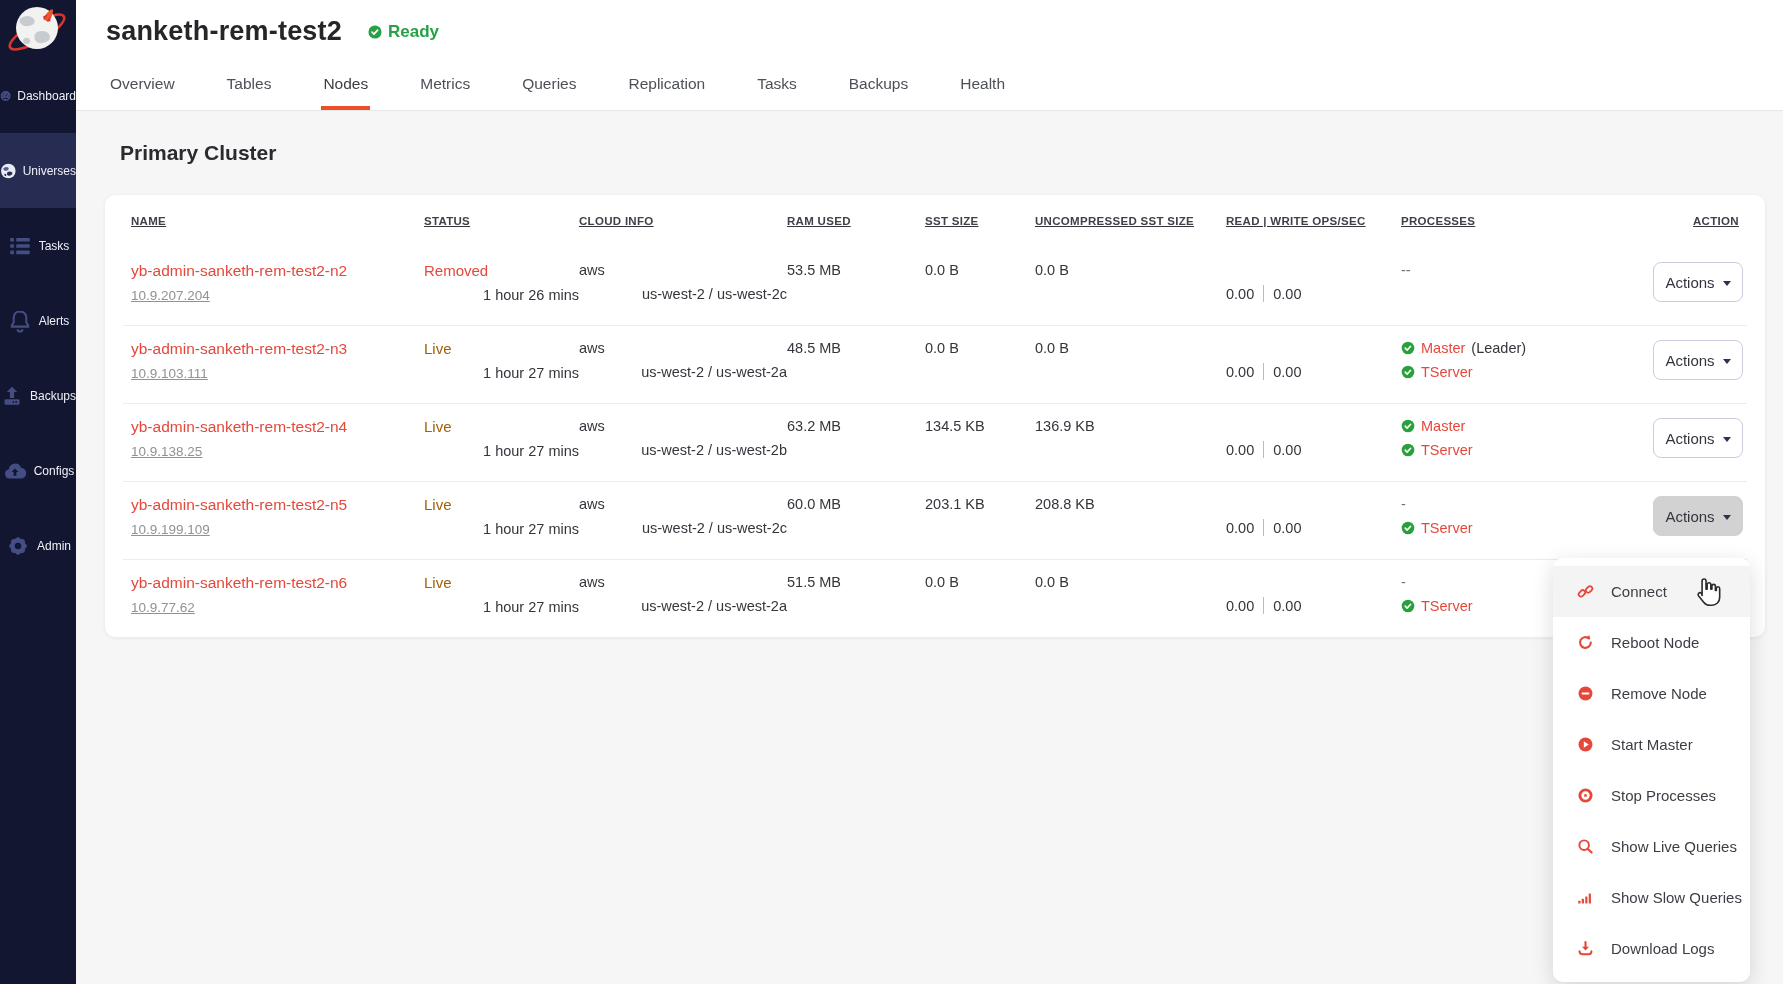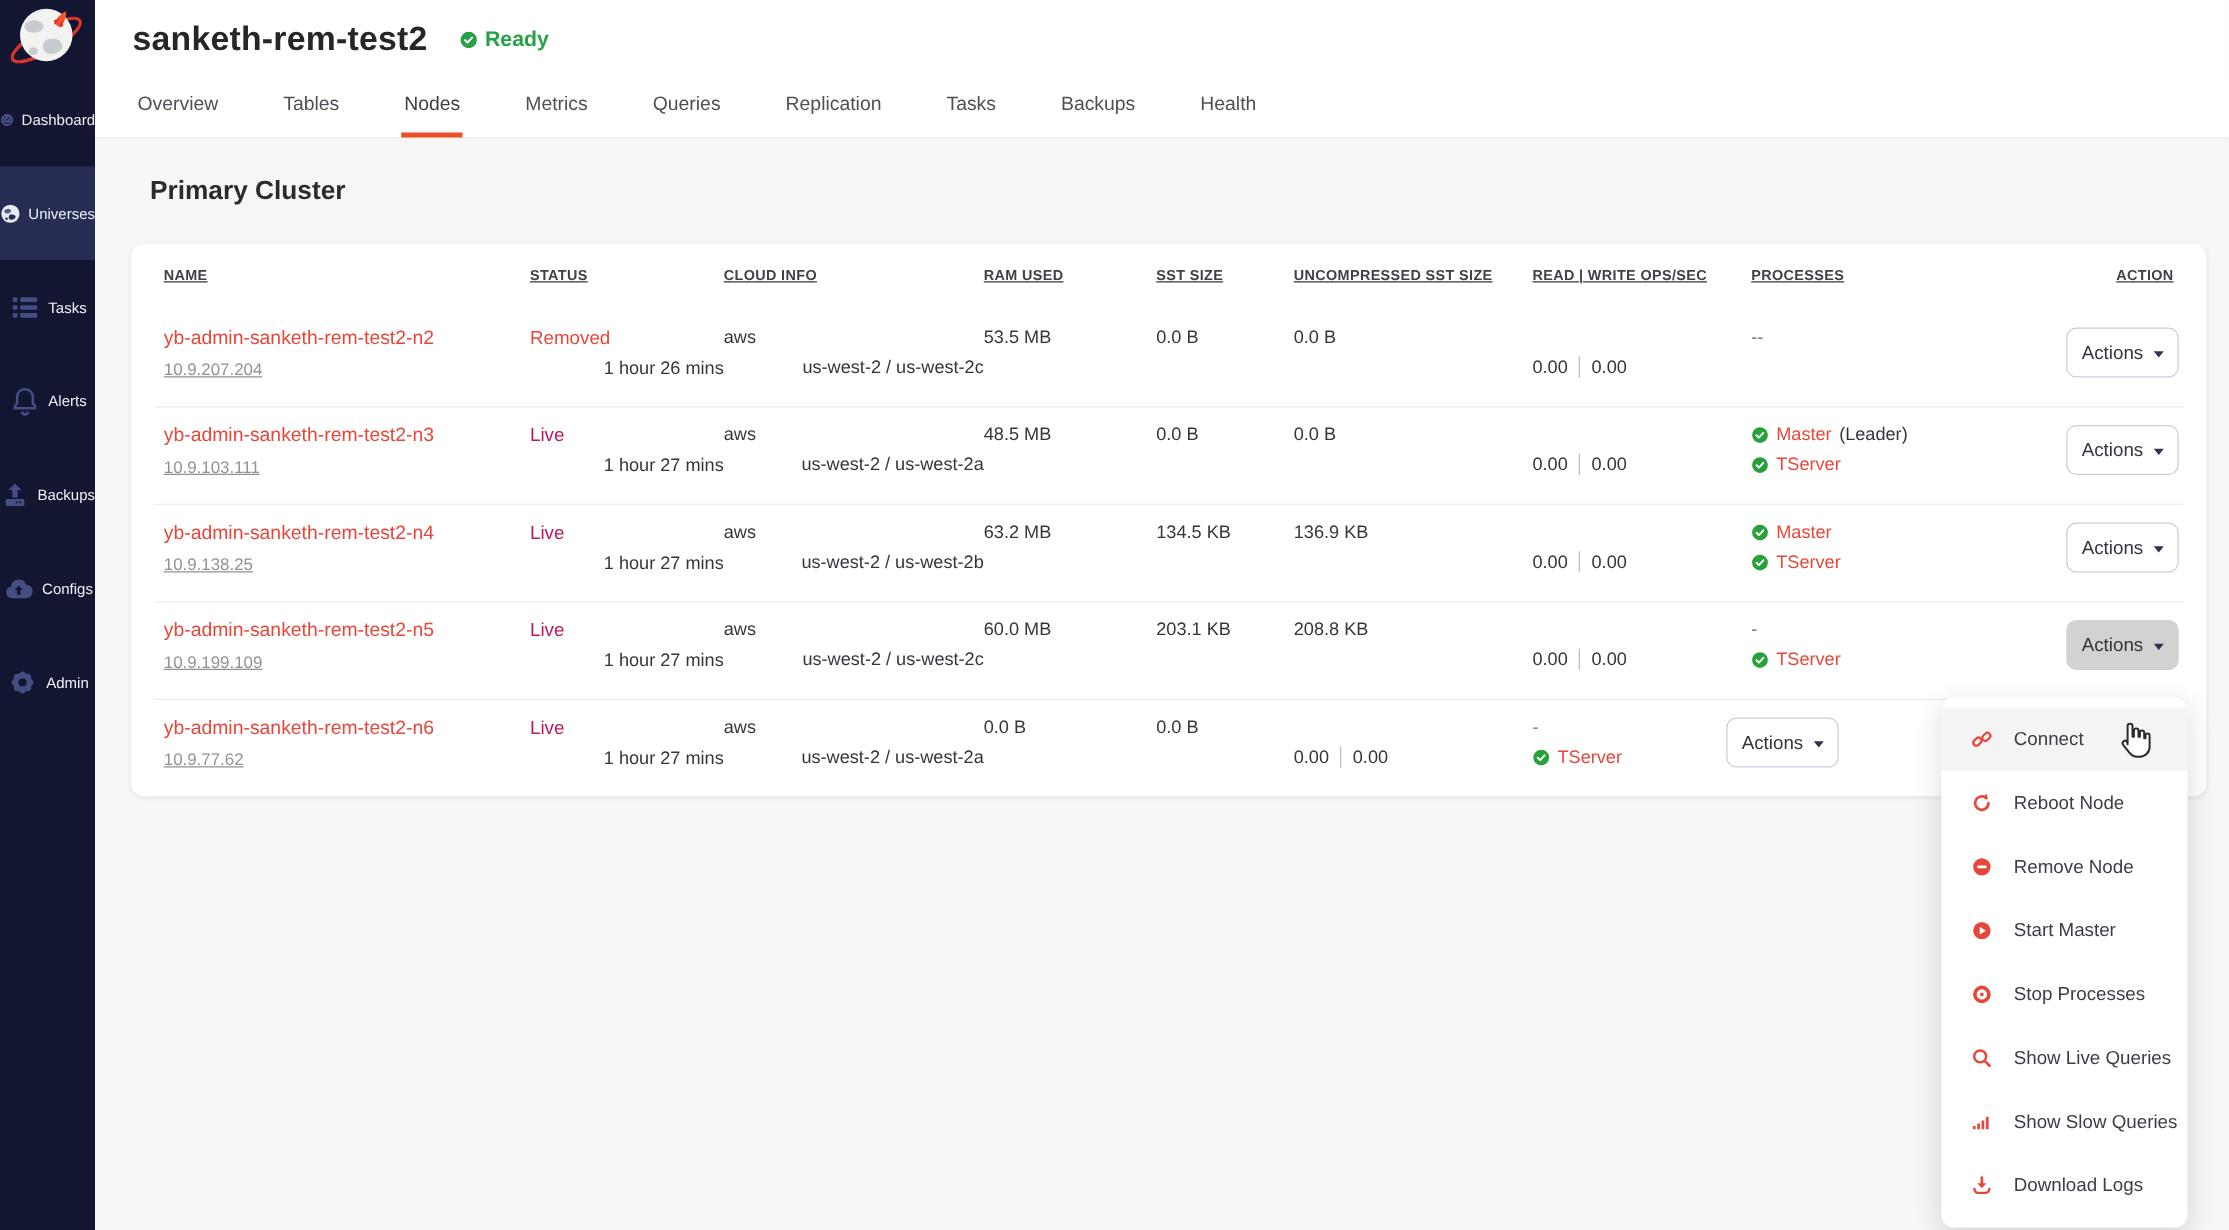--- a/index.html
+++ b/index.html
@@ -38,21 +38,21 @@
   .card { position:relative; margin-left:29px; width:1660px; background:#fff; border-radius:10px; box-shadow:0 1px 4px rgba(0,0,0,.07); }
   .thead, .trow { display:grid; grid-template-columns:293px 155px 208px 138px 110px 191px 175px 272px 1fr; padding-left:26px; }
   .thead { height:52px; align-items:center;text-decoration:underline; }
   .th { font-size:11.5px; font-weight:700; color:#3e4148; letter-spacing:.3px; }
   .th-action { padding-left:20px; }
   .trow { height:78px; padding-top:15px; position:relative; }
   .trow + .trow::before { content:''; position:absolute; left:18px; right:18px; top:0; height:1px; background:#ececee; }
   .node-link { color:#e5483b; font-size:15.5px; font-weight:500; cursor:pointer; display:inline-block; }
   .node-ip { color:#8f9297; font-size:13.5px; margin-top:8px;text-decoration:underline; }
   .status-removed { color:#e5483b; font-size:15px; }
-  .status-live { color:#be185d; font-size:15px; }
+  .status-live { color:#a16207; font-size:15px; }
   .sub { color:#34363c; font-size:14.5px; margin-top:8px;text-align:right; }
   .val { font-size:14.5px; color:#34363c; }
   .rw { display:flex; align-items:center; gap:9px; }
   .vbar { width:1px; height:17px; background:#b9bcc4; }
   .proc-line { display:flex; align-items:center; gap:6px; margin-bottom:8px; font-size:14.5px; }
   .proc-link { color:#e5483b; cursor:pointer; }
   .proc-suffix { color:#34363c; }
   .proc-dash { color:#6f7277; font-size:14.5px; }
   .chk { width:14px; height:14px; flex:0 0 auto; }
 
@@ -360,20 +360,21 @@
       <div><span class="node-link">yb-admin-sanketh-rem-test2-n6</span>
            <div class="node-ip">10.9.77.62</div></div>
       <div>
           <div class="status-live">Live</div>
            <div class="sub">1 hour 27 mins</div>
         </div>
       <div>
           <div class="val">aws</div>
            <div class="sub">us-west-2 / us-west-2a</div>
         </div>
+      <div class="val">51.5 MB</div>
       <div class="val">0.0 B</div>
       <div class="val">0.0 B</div>
       <div class="rw val">
           <span>0.00</span>
           <span class="vbar"></span>
           <span>0.00</span>
         </div>
       <div>
         <div class="proc-line">
             <span class="proc-dash">-</span>

